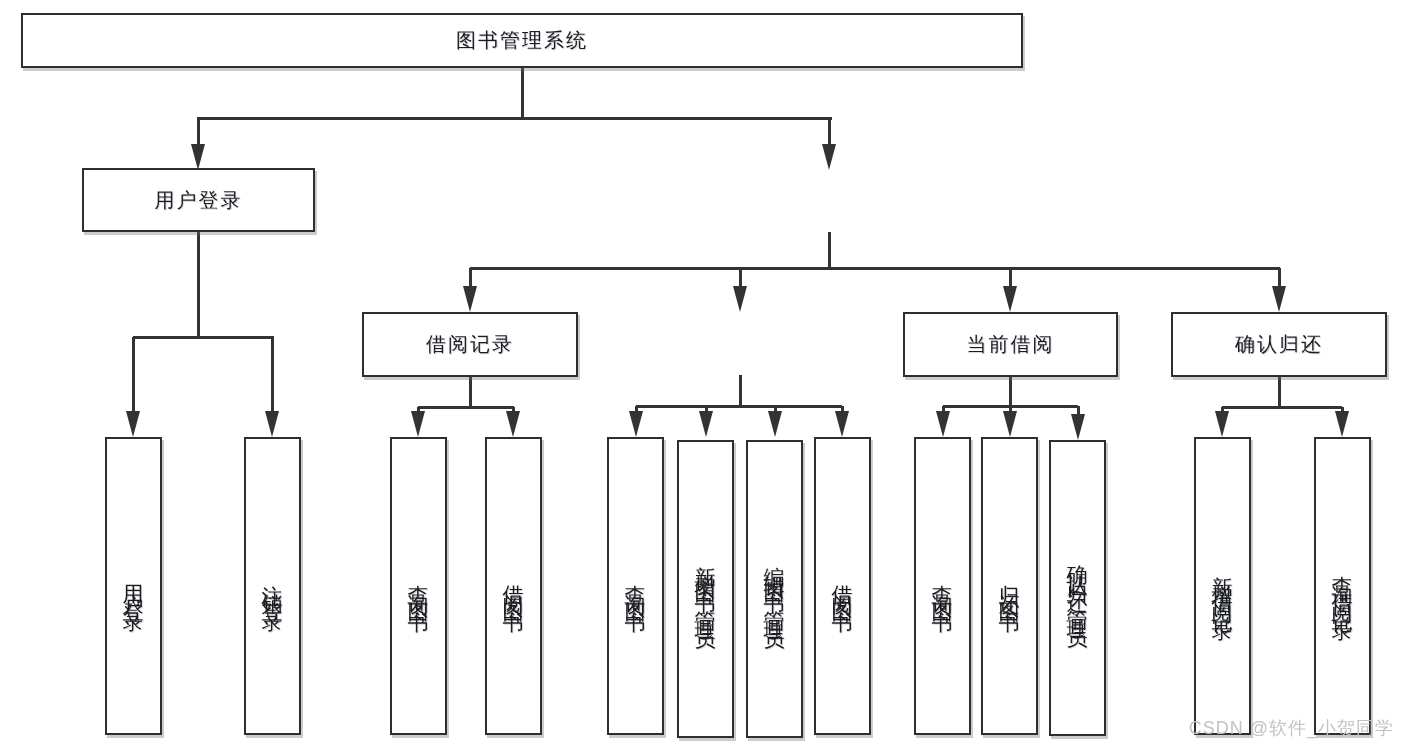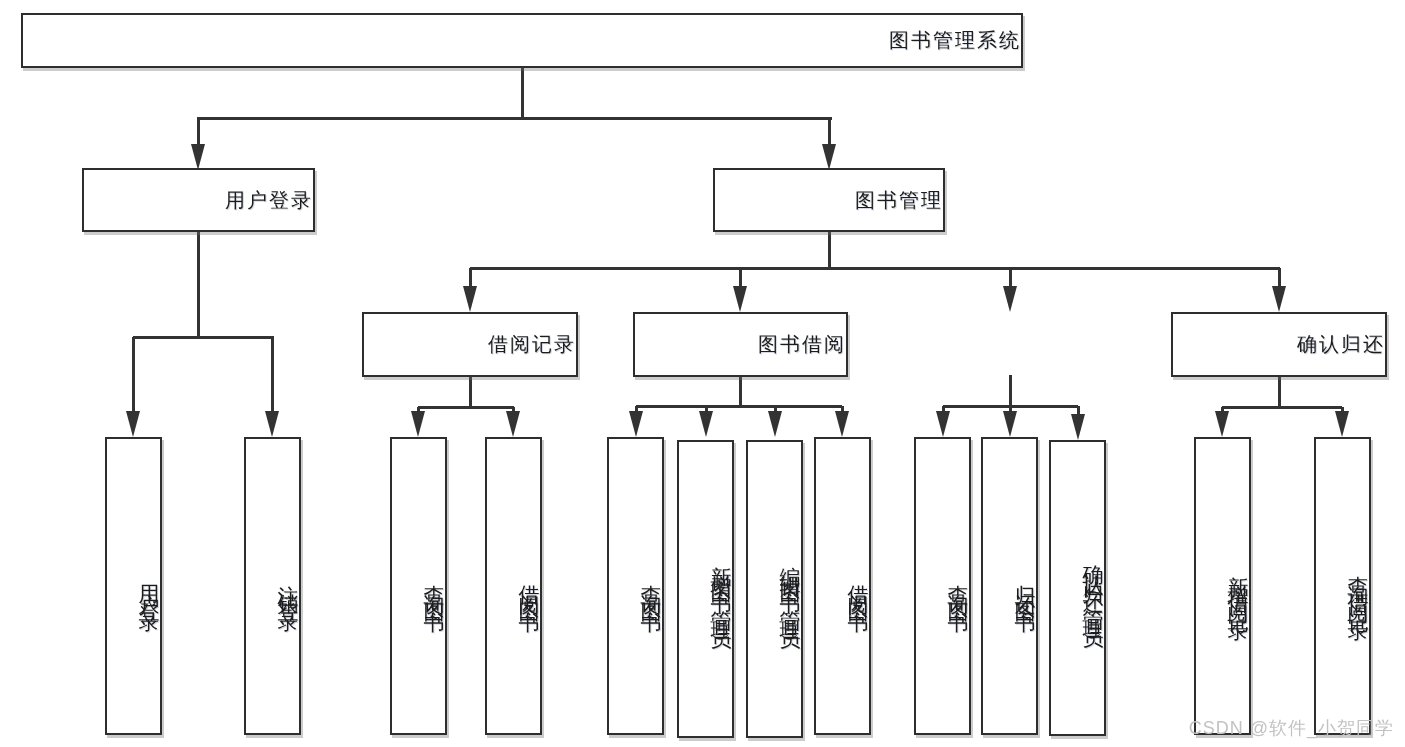--- a/index.html
+++ b/index.html
@@ -6,21 +6,21 @@
   body{
     width:1405px;height:747px;position:relative;overflow:hidden;
     background:var(--background,#ffffff);
     font-family:"Liberation Sans","DejaVu Sans",sans-serif;
   }
   .stage{position:absolute;inset:0;}
   .box{
     position:absolute;box-sizing:border-box;background:#fff;
     border:2px solid var(--box-border,#2e2e2e);
     box-shadow:2px 3px 0 rgba(110,110,110,0.35);
-    display:flex;align-items:center;justify-content:flex-end;
+    display:flex;align-items:center;justify-content:center;
     color:var(--text,#1c1c1c);z-index:2;
   }
   .box span{text-shadow:1px 1px 0 rgba(150,160,185,0.40);white-space:nowrap;}
   .hbox{font-size:20px;letter-spacing:2px;}
   .vbox{width:57px;top:437px;height:298px;font-size:21px;}
   .vbox span{
     writing-mode:vertical-rl;text-orientation:mixed;
     letter-spacing:9px;line-height:1;
   }
   .vl{position:absolute;width:3px;background:var(--line,#333333);z-index:1;}
@@ -95,29 +95,26 @@
       <div class="ar" style="left: 1335px; top: 411px;"></div>
     </div>
 
   <div class="box hbox" style="left:21px;top:13px;width:1002px;height:55px">
     <span>图书管理系统</span>
   </div>
 
   <div class="box hbox" style="left:82px;top:168px;width:233px;height:64px">
     <span>用户登录</span>
   </div>
-  <div class="box hbox" style="left:713px;top:168px;width:232px;height:64px">
-    <span>图书管理</span>
-  </div>
 
   <div class="box hbox" style="left:362px;top:312px;width:216px;height:65px">
     <span>借阅记录</span>
   </div>
-  <div class="box hbox" style="left:633px;top:312px;width:215px;height:65px">
-    <span>图书借阅</span>
+  <div class="box hbox" style="left:903px;top:312px;width:215px;height:65px">
+    <span>当前借阅</span>
   </div>
   <div class="box hbox" style="left:1171px;top:312px;width:216px;height:65px">
     <span>确认归还</span>
   </div>
 
   <div class="box vbox" style="left:105px">
     <span>用户登录</span>
   </div>
   <div class="box vbox" style="left:244px">
     <span>注销登录</span>

